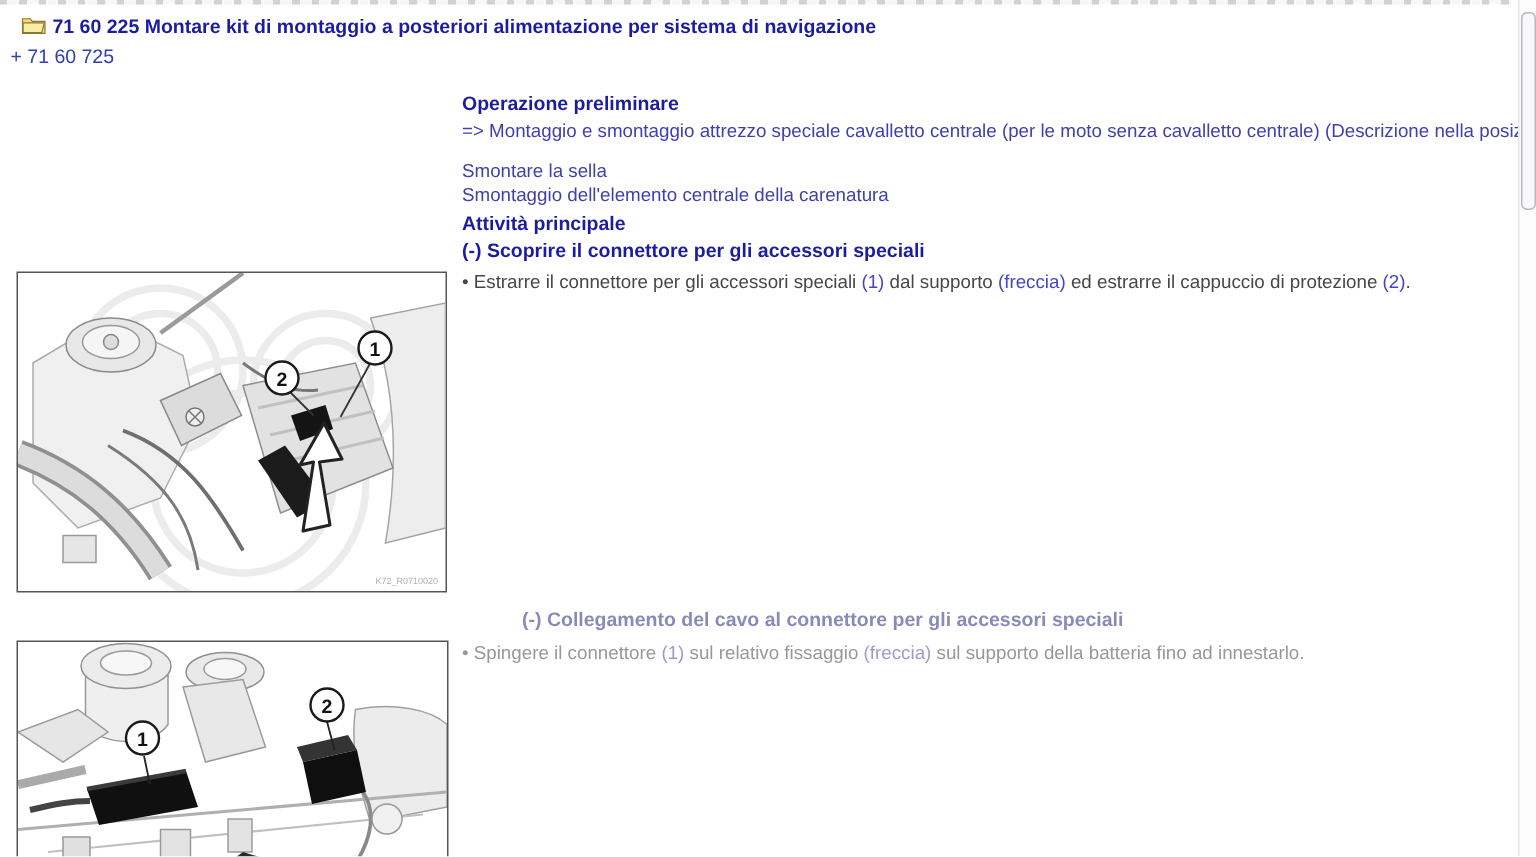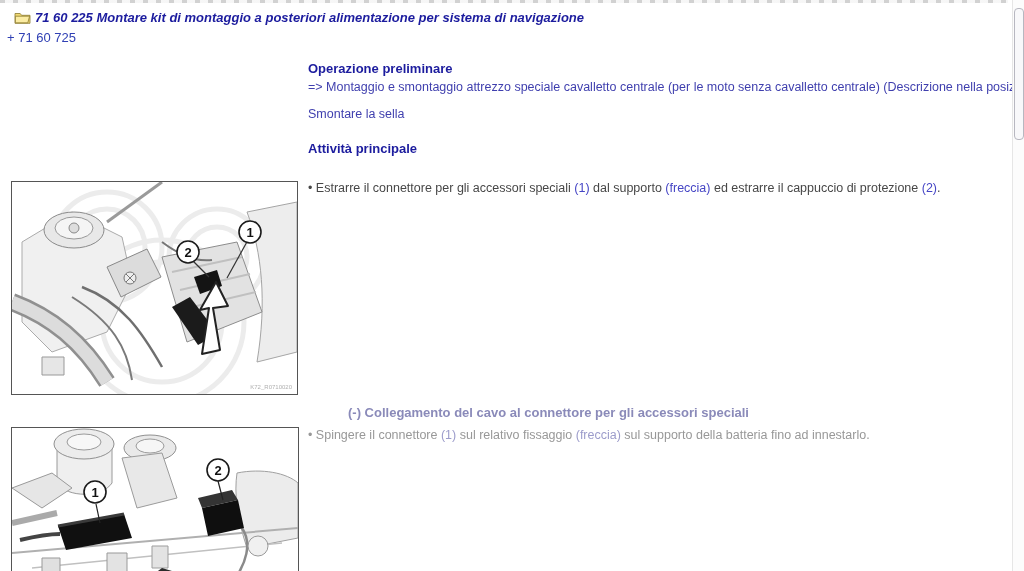--- a/index.html
+++ b/index.html
@@ -2,21 +2,21 @@
 <html><head>
 <meta charset="utf-8">
 <style>
   html,body{margin:0;padding:0;background:#fff;}
   .page{position:relative;width:1024px;height:571px;background:#ffffff;overflow:hidden;
         font-family:"Liberation Sans",sans-serif;}
   .abs{position:absolute;}
   .top-dash{top:0;left:0;width:1008px;height:3px;opacity:.45;
             background:repeating-linear-gradient(90deg,#9a9a9a 0 5px,#ececec 5px 13px);}
   
-  .doc-title{top:10px;left:35px;font-size:13px;font-weight:bold;color:#1c1c9e;white-space:nowrap;font-style:italic;}
+  .doc-title{top:10px;left:35px;font-size:13px;font-weight:bold;color:#1c1c9e;white-space:nowrap;}
   .doc-sub{top:30px;left:7px;font-size:13px;color:#3040b4;white-space:nowrap;cursor:pointer;}
   .folder{top:10px;left:14px;}
   
   .col{left:308px;white-space:nowrap;}
   .h{font-size:13px;font-weight:bold;color:#1c1c9e;}
   .h-faded{font-size:13px;font-weight:bold;color:#8a8ab9;margin-left:40px;}
   .blue-line{font-size:12.5px;color:#3f3fae;cursor:pointer;}
   .bullet{font-size:12.5px;color:#474747;}
   .ref{color:#4545c5;}
   .bullet-faded{font-size:12.5px;color:#989898;}
@@ -41,22 +41,24 @@
       <path d="M1 2.5 h5.2 l1.4 1.8 H16 v8 H1 z" fill="#f2da74" stroke="#8a7a30" stroke-width="0.8"></path>
       <path d="M1.4 5.2 h14.2 l-1.8 6.6 H1.4 z" fill="#fbeca3" stroke="#8a7a30" stroke-width="0.8"></path>
     </svg>
   </span>
   <div class="abs doc-title">71 60 225 Montare kit di montaggio a posteriori alimentazione per sistema di navigazione</div>
   <div class="abs doc-sub">+ 71 60 725</div>
 
   <div class="abs col h" style="top:61px">Operazione preliminare</div>
   <div class="abs col blue-line" style="top:80px">=&gt; Montaggio e smontaggio attrezzo speciale cavalletto centrale (per le moto senza cavalletto centrale) (Descrizione nella posizione:</div>
   <div class="abs col blue-line" style="top:107px">Smontare la sella</div>
+  <div class="abs col blue-line" style="top:123px">Smontaggio dell'elemento centrale della carenatura</div>
 
   <div class="abs col h" style="top:141px">Attività principale</div>
+  <div class="abs col h" style="top:159px">(-) Scoprire il connettore per gli accessori speciali</div>
 
   <div class="abs col bullet" style="top:181px">
     <span>• Estrarre il connettore per gli accessori speciali </span><span class="ref">(1)</span><span> dal supporto </span><span class="ref">(freccia)</span><span> ed estrarre il cappuccio di protezione </span><span class="ref">(2)</span><span>.</span>
   </div>
 
   <div class="abs fig" style="left:11px;top:181px;width:285px;height:212px">
     <svg width="285" height="212" viewBox="0 0 285 212">
       <g fill="none" stroke="#ececec" stroke-width="5">
         <circle cx="95" cy="65" r="38"></circle>
           <circle cx="95" cy="65" r="55"></circle>

